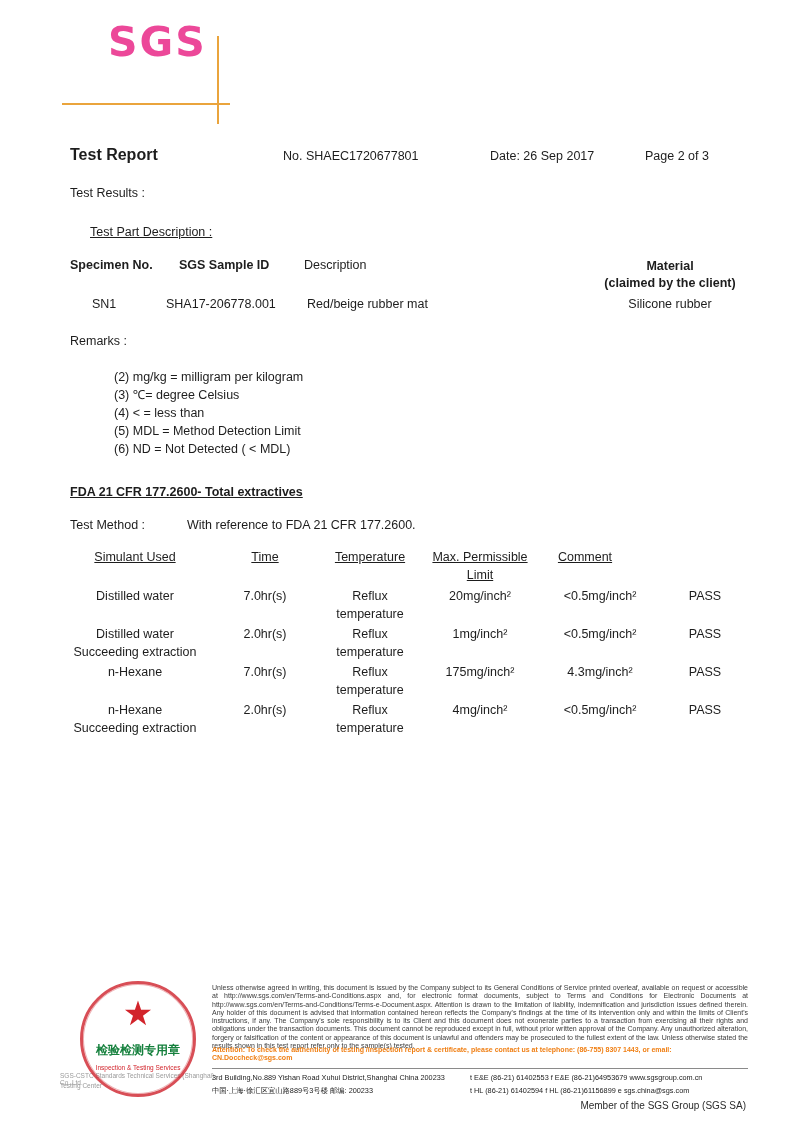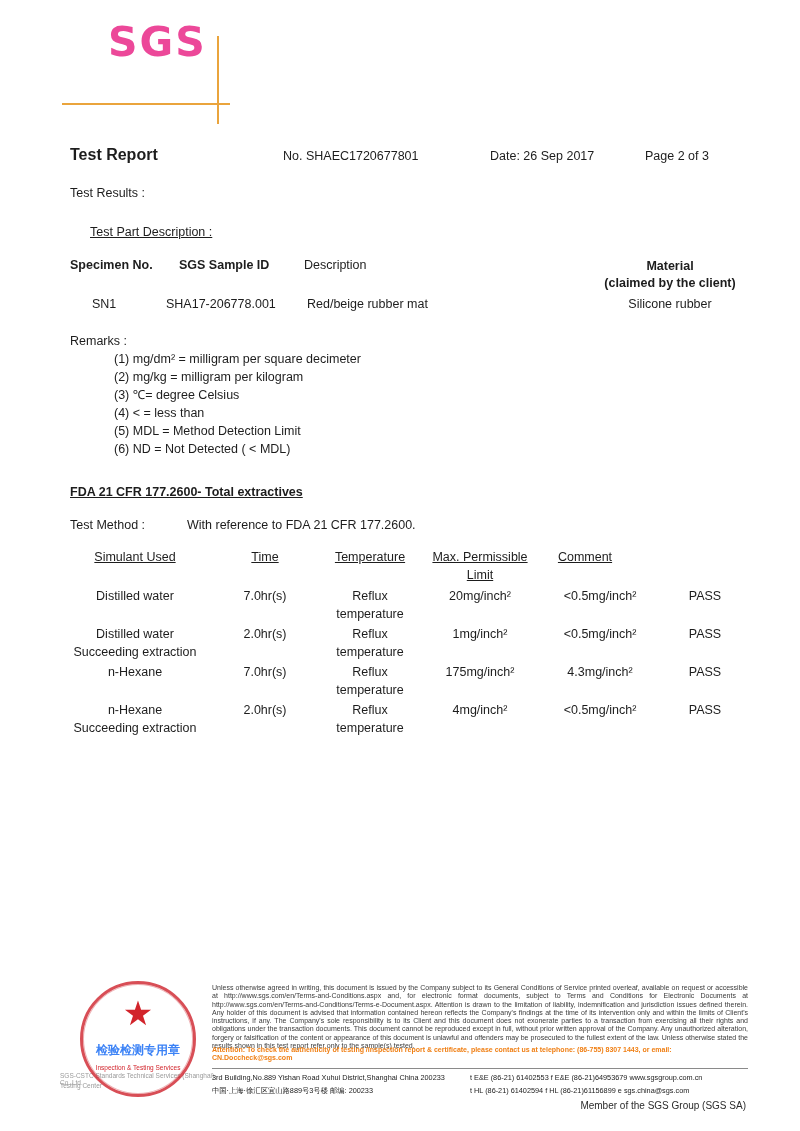--- a/index.html
+++ b/index.html
@@ -53,21 +53,21 @@
   .cc1 { width:150px; } .cc2 { width:110px; } .cc3 { width:100px; }
   .cc4 { width:120px; } .cc5 { width:120px; } .cc6 { width:90px; }
   .rhead .cell { text-decoration:underline; }
 
   
   .stamp { left:80px; top:981px; width:116px; height:116px; border:3px solid rgba(206,34,44,0.8);
            border-radius:50%; box-shadow: inset 0 0 0 1px rgba(206,34,44,0.35); }
   .stamp-star { position:absolute; left:0; top:12px; width:100%; text-align:center;
                 color:#d2242b; font-size:34px; line-height:1; }
   .stamp-banner { position:absolute; left:0; top:58px; width:100%; text-align:center;
-                  color:#3b82f6; font-size:12px; font-weight:bold; }
+                  color:#15803d; font-size:12px; font-weight:bold; }
   .stamp-sub { position:absolute; left:0; top:80px; width:100%; text-align:center;
                color:#d2242b; font-size:6.5px; }
 
   
   .company1 { left:60px; top:1072px; width:170px; font-size:6.5px; color:#9a9a9a; }
   .company2 { left:60px; top:1082px; width:170px; font-size:6.5px; color:#9a9a9a; }
   .legal { left:212px; top:984px; width:536px; font-size:7px; line-height:8.3px;
            color:#3a3a3a; text-align:justify; }
   .attention { left:212px; top:1046px; width:536px; font-size:7px; line-height:8.3px;
                color:#f07f13; font-weight:bold; }
@@ -101,21 +101,20 @@
   <div class="abs sp-mat">
     <div>Material</div>
     <div>(claimed by the client)</div>
   </div>
   <div class="abs sp-r1">SN1</div>
   <div class="abs sp-r2">SHA17-206778.001</div>
   <div class="abs sp-r3">Red/beige rubber mat</div>
   <div class="abs sp-r4">Silicone rubber</div>
 
   <div class="abs lbl-remarks">Remarks :</div>
-  <div class="abs remark rm0">(1) mg/dm² = milligram per square decimeter</div>
   <div class="abs remark rm1">(2) mg/kg = milligram per kilogram</div>
   <div class="abs remark rm2">(3) ℃= degree Celsius</div>
   <div class="abs remark rm3">(4) &lt; = less than</div>
   <div class="abs remark rm4">(5) MDL = Method Detection Limit</div>
   <div class="abs remark rm5">(6) ND = Not Detected ( &lt; MDL)</div>
 
   <div class="abs fda-title">FDA 21 CFR 177.2600- Total extractives</div>
   <div class="abs tm-label">Test Method :</div>
   <div class="abs tm-value">With reference to FDA 21 CFR 177.2600.</div>
 

